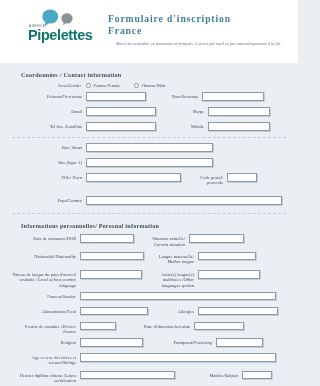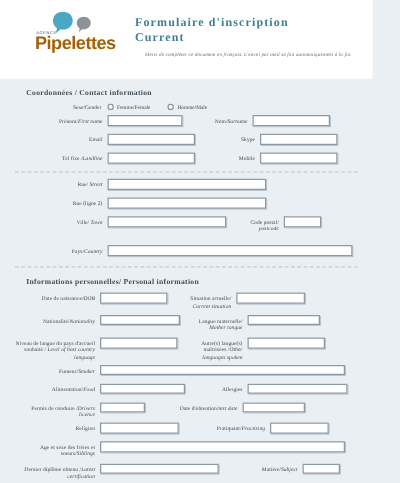--- a/index.html
+++ b/index.html
@@ -57,21 +57,21 @@
     margin-top: -4px;
     position: relative;
     z-index: 3;
   }
 
   .logo-name {
     font-family: "Liberation Sans", sans-serif;
     font-weight: bold;
     font-size: 14.5px;
     letter-spacing: -0.4px;
-    color: #a16207;
+    color: #0f766e;
     line-height: 14px;
     margin-top: 0px;
   }
 
   .title-block {
     position: absolute;
     left: 108px;
     top: 13px;
     width: 182px;
     text-align: left;
@@ -193,21 +193,21 @@
         <svg class="balloon balloon-2" width="12" height="14" viewBox="0 0 12 14">
           <path d="M6.0 0.3 C9.2 0.3 11.6 2.5 11.6 5.4 C11.6 8.3 9.1 10.4 6.0 10.4 C5.5 10.4 5.1 10.4 4.7 10.3 L2.0 12.6 L2.7 9.7 C1.3 8.7 0.4 7.2 0.4 5.4 C0.4 2.5 2.8 0.3 6.0 0.3 Z" fill="#8b9298"></path>
         </svg>
       </div>
       <div class="logo-agence">AGENCE</div>
       <div class="logo-name">Pipelettes</div>
     </div>
 
     <div class="title-block">
       <div class="form-title">Formulaire d'inscription</div>
-      <div class="form-title">Current</div>
+      <div class="form-title">France</div>
       <div class="form-subtitle">Merci de compléter ce document en français. L'envoi par mail se fait automatiquement à la fin.</div>
     </div>
   </div>
 
   <div class="body-area">
 
     <div class="section-title">Coordonnées / Contact information</div>
 
     <div class="radio-row">
       <div class="radio-label" style="width:74px;">Sexe/Gender</div>

